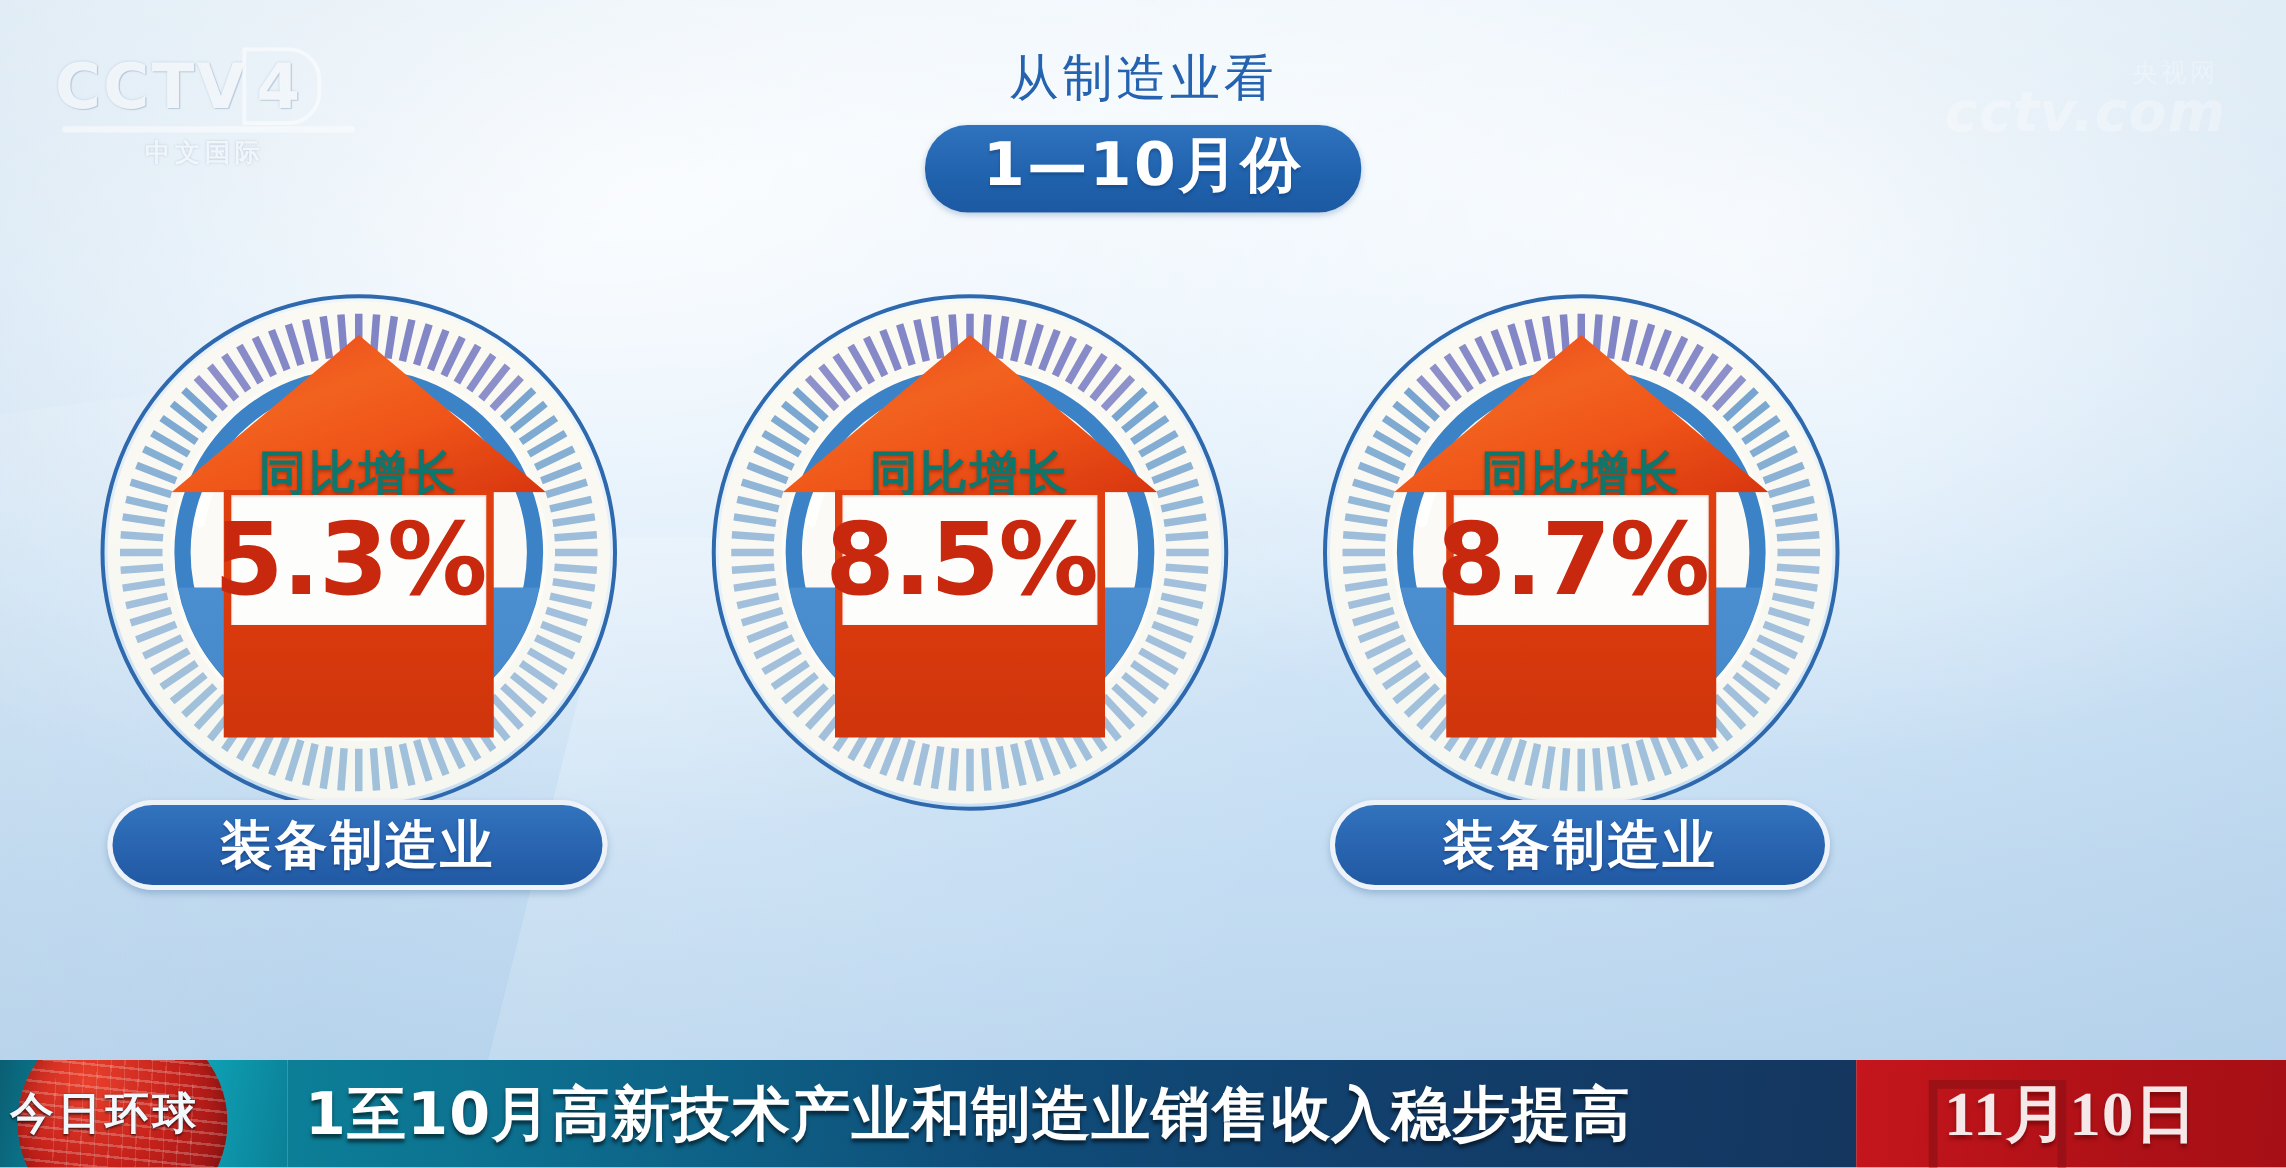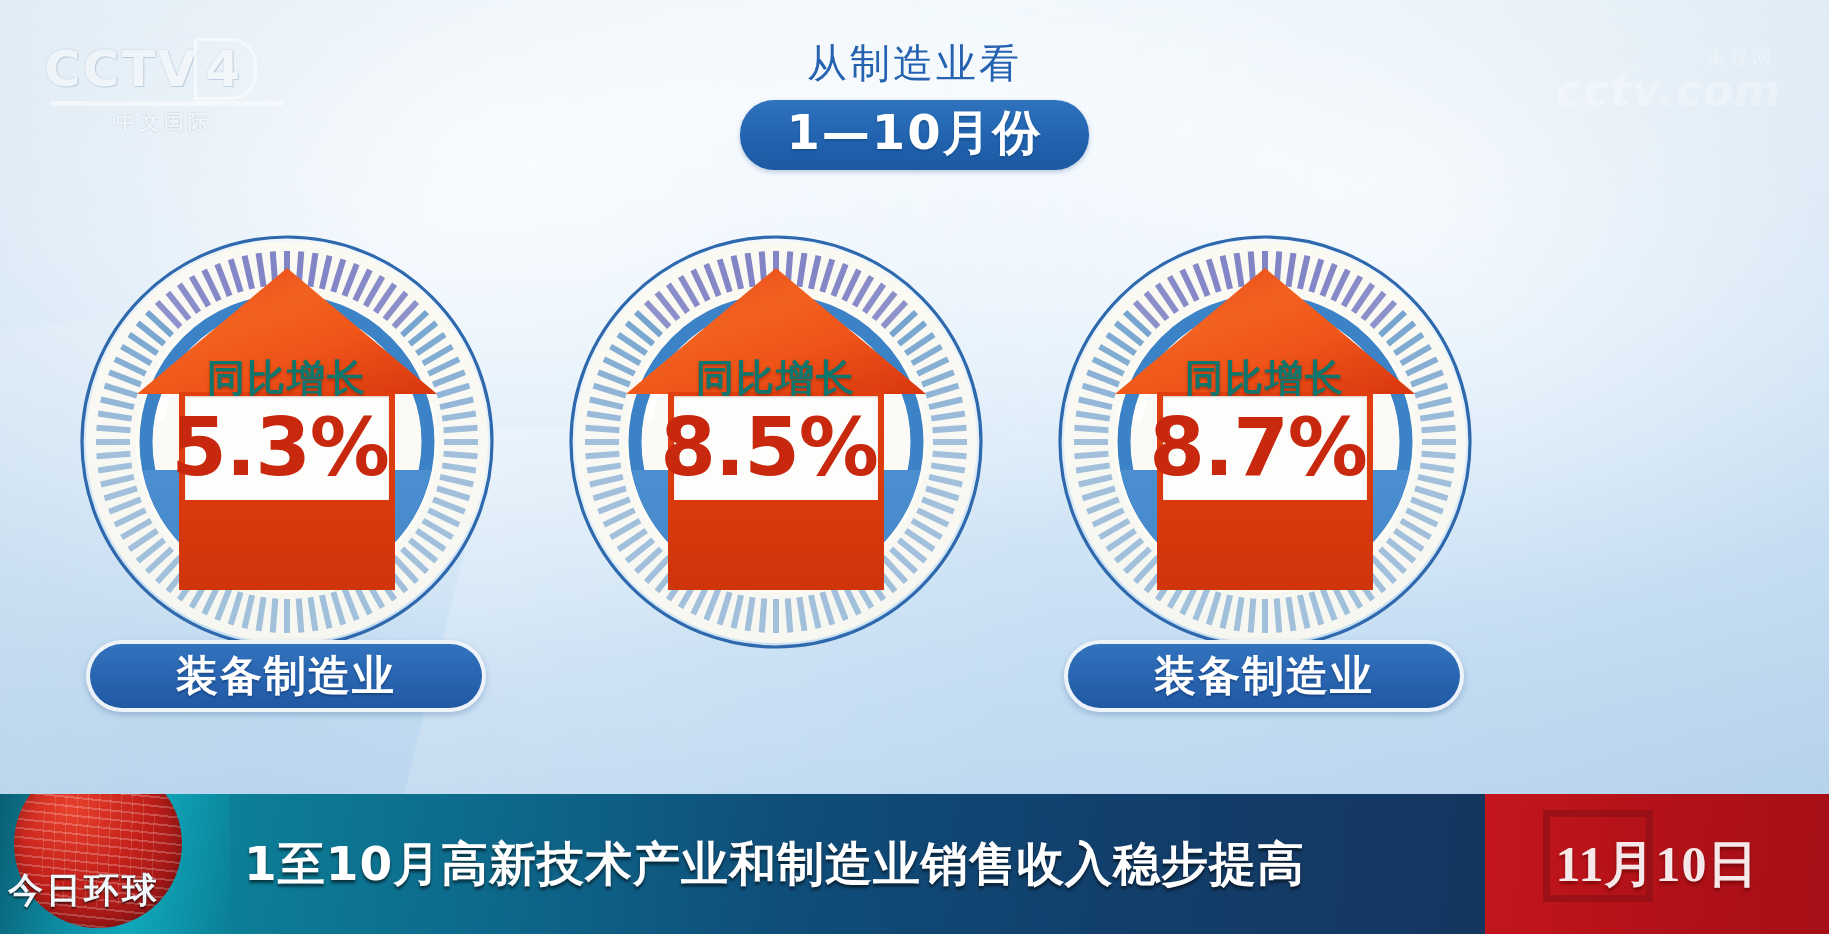--- a/index.html
+++ b/index.html
@@ -159,21 +159,21 @@
   .pill span{
     font-size:42px;font-weight:bold;color:#fff;letter-spacing:2px;line-height:46px;
     text-shadow:0 2px 2px rgba(10,45,95,.45);
   }
   .pill.p0{left:86px;width:400px;}
   .pill.p1{left:576px;width:400px;}
   .pill.p2{left:1064px;width:400px;}
 
   
   .newsbar{
-    position:absolute;left:0;right:0;bottom:0;height:140px;
+    position:absolute;left:0;right:0;bottom:0;height:86px;
     display:flex;align-items:stretch;
   }
   .newsbar .logo-cell{
     position:relative;width:230px;flex:0 0 230px;
     background:linear-gradient(100deg,#0a5f74 0%,#0d8fa5 35%,#0fa8bb 60%,#0b7f96 100%);
     overflow:hidden;
   }
   .globe{
     position:absolute;left:14px;top:-34px;width:168px;height:168px;border-radius:50%;
     background:

